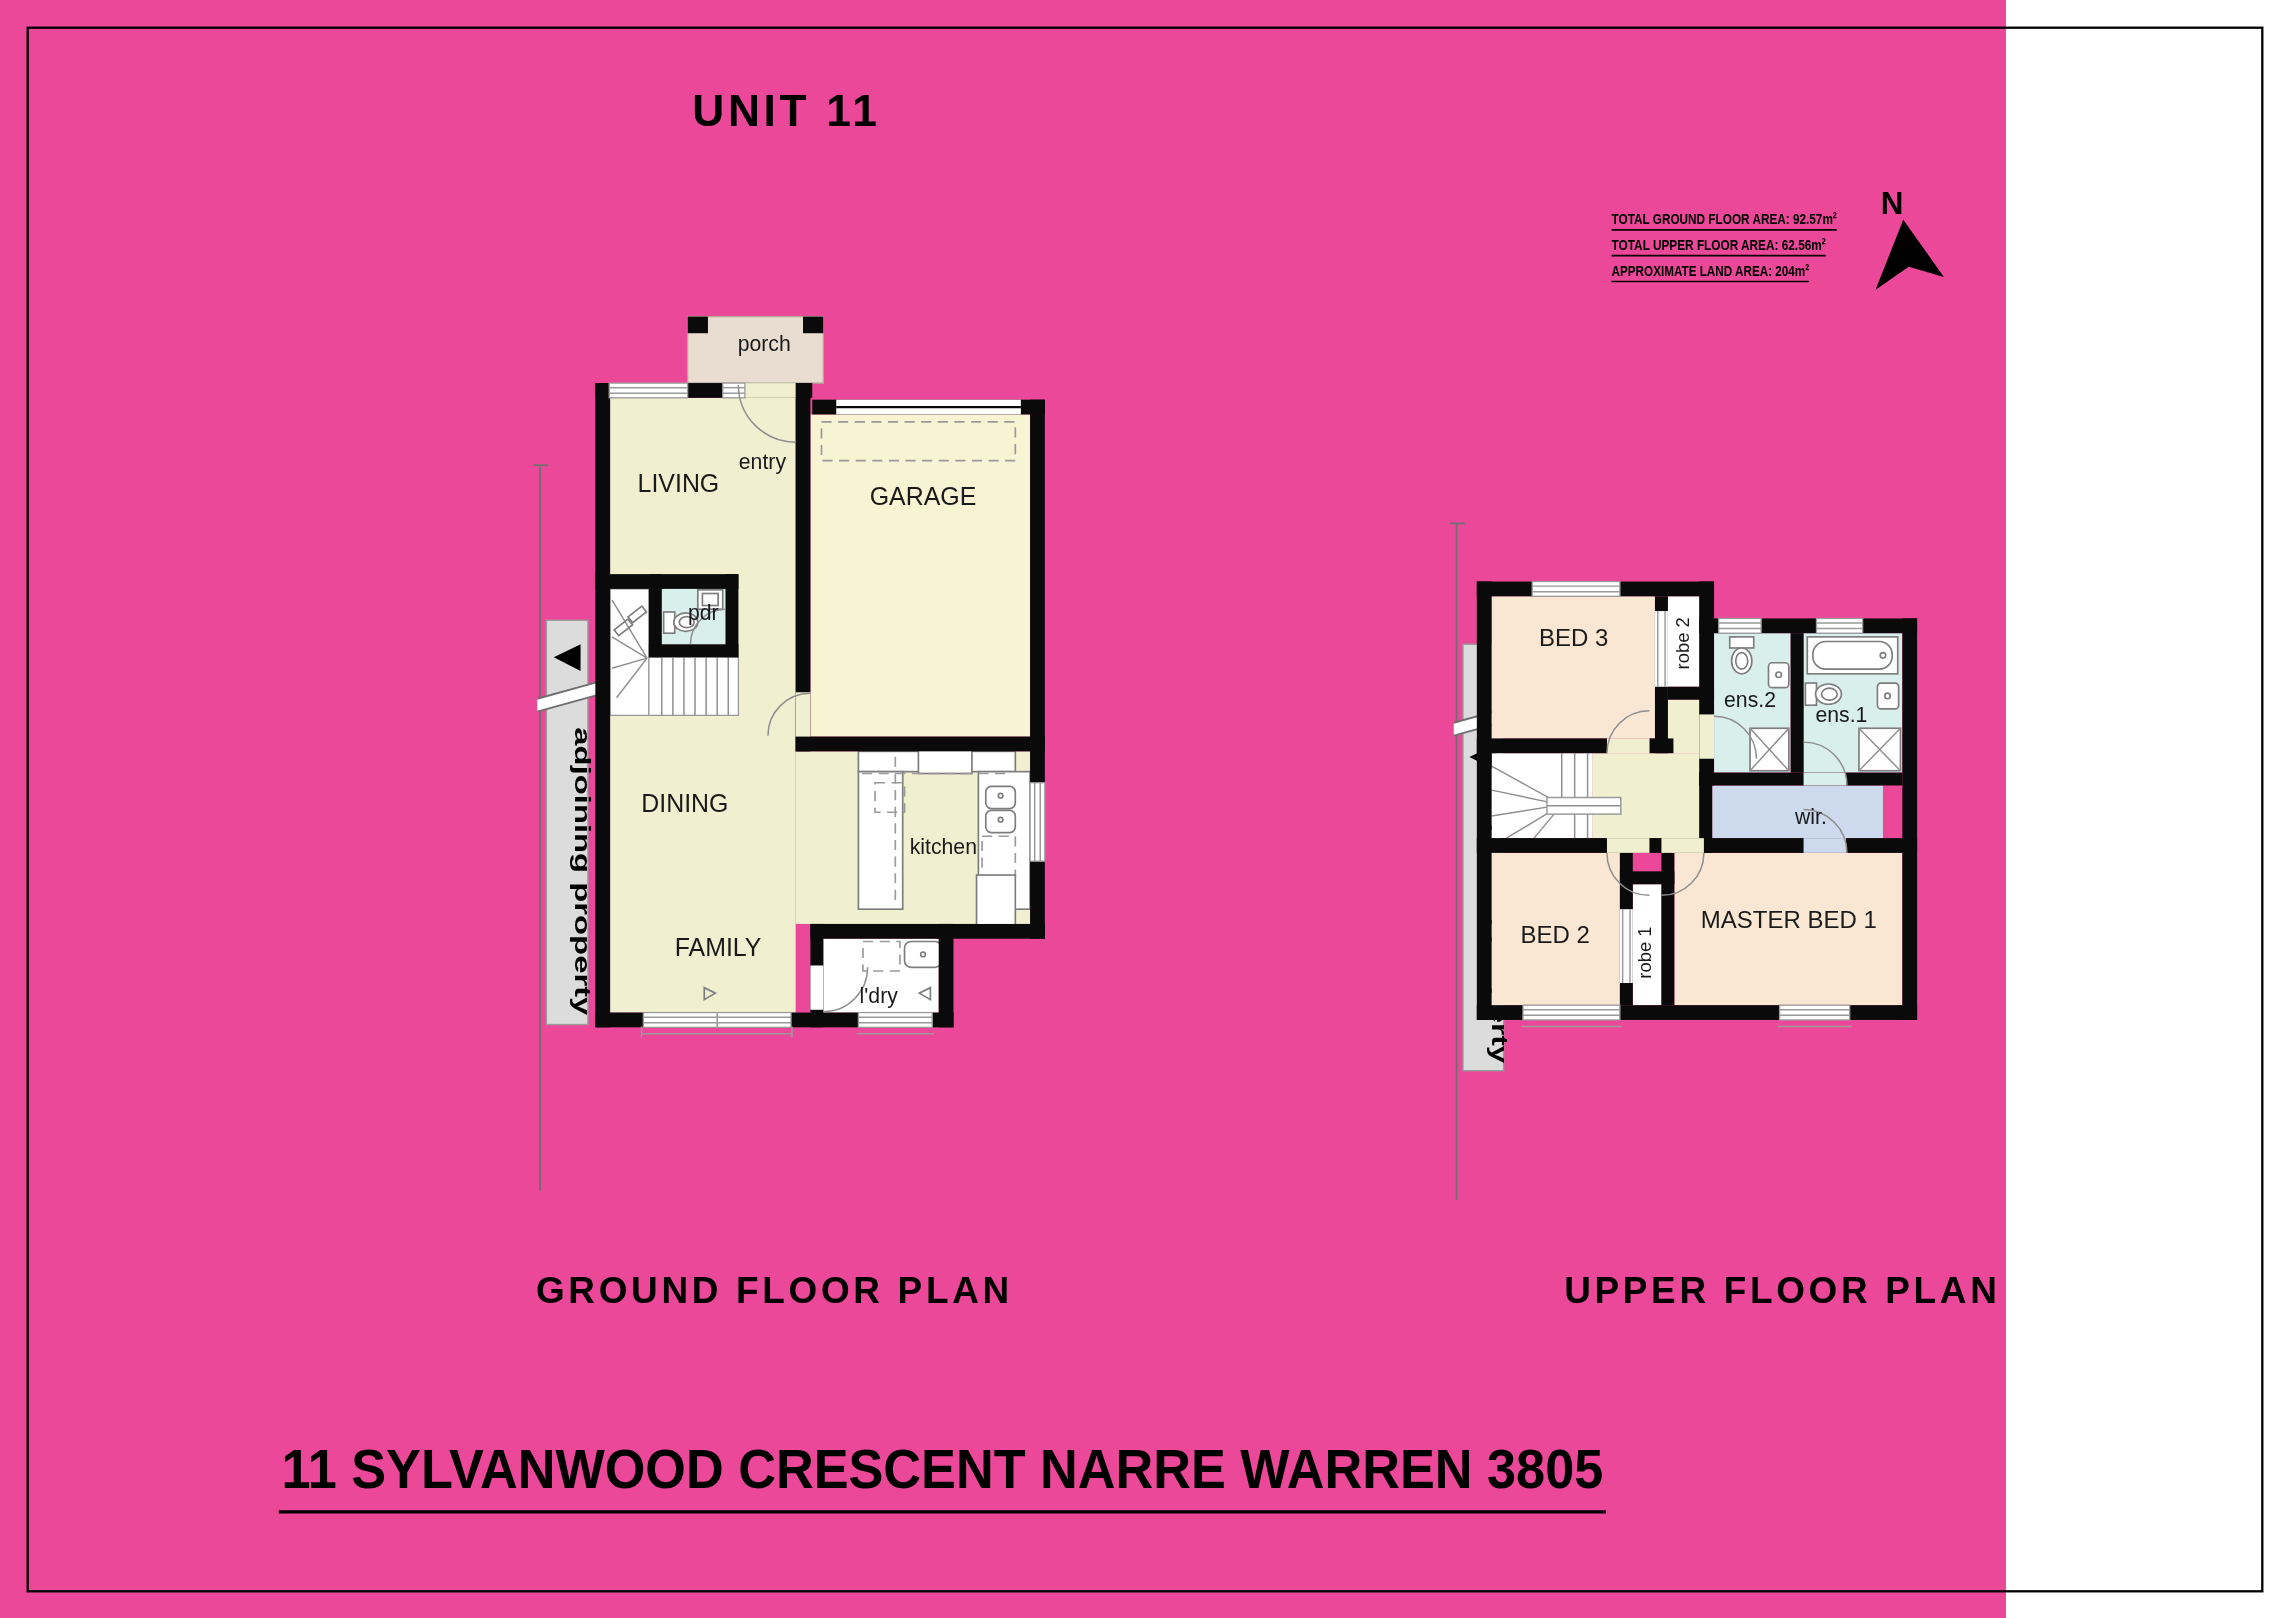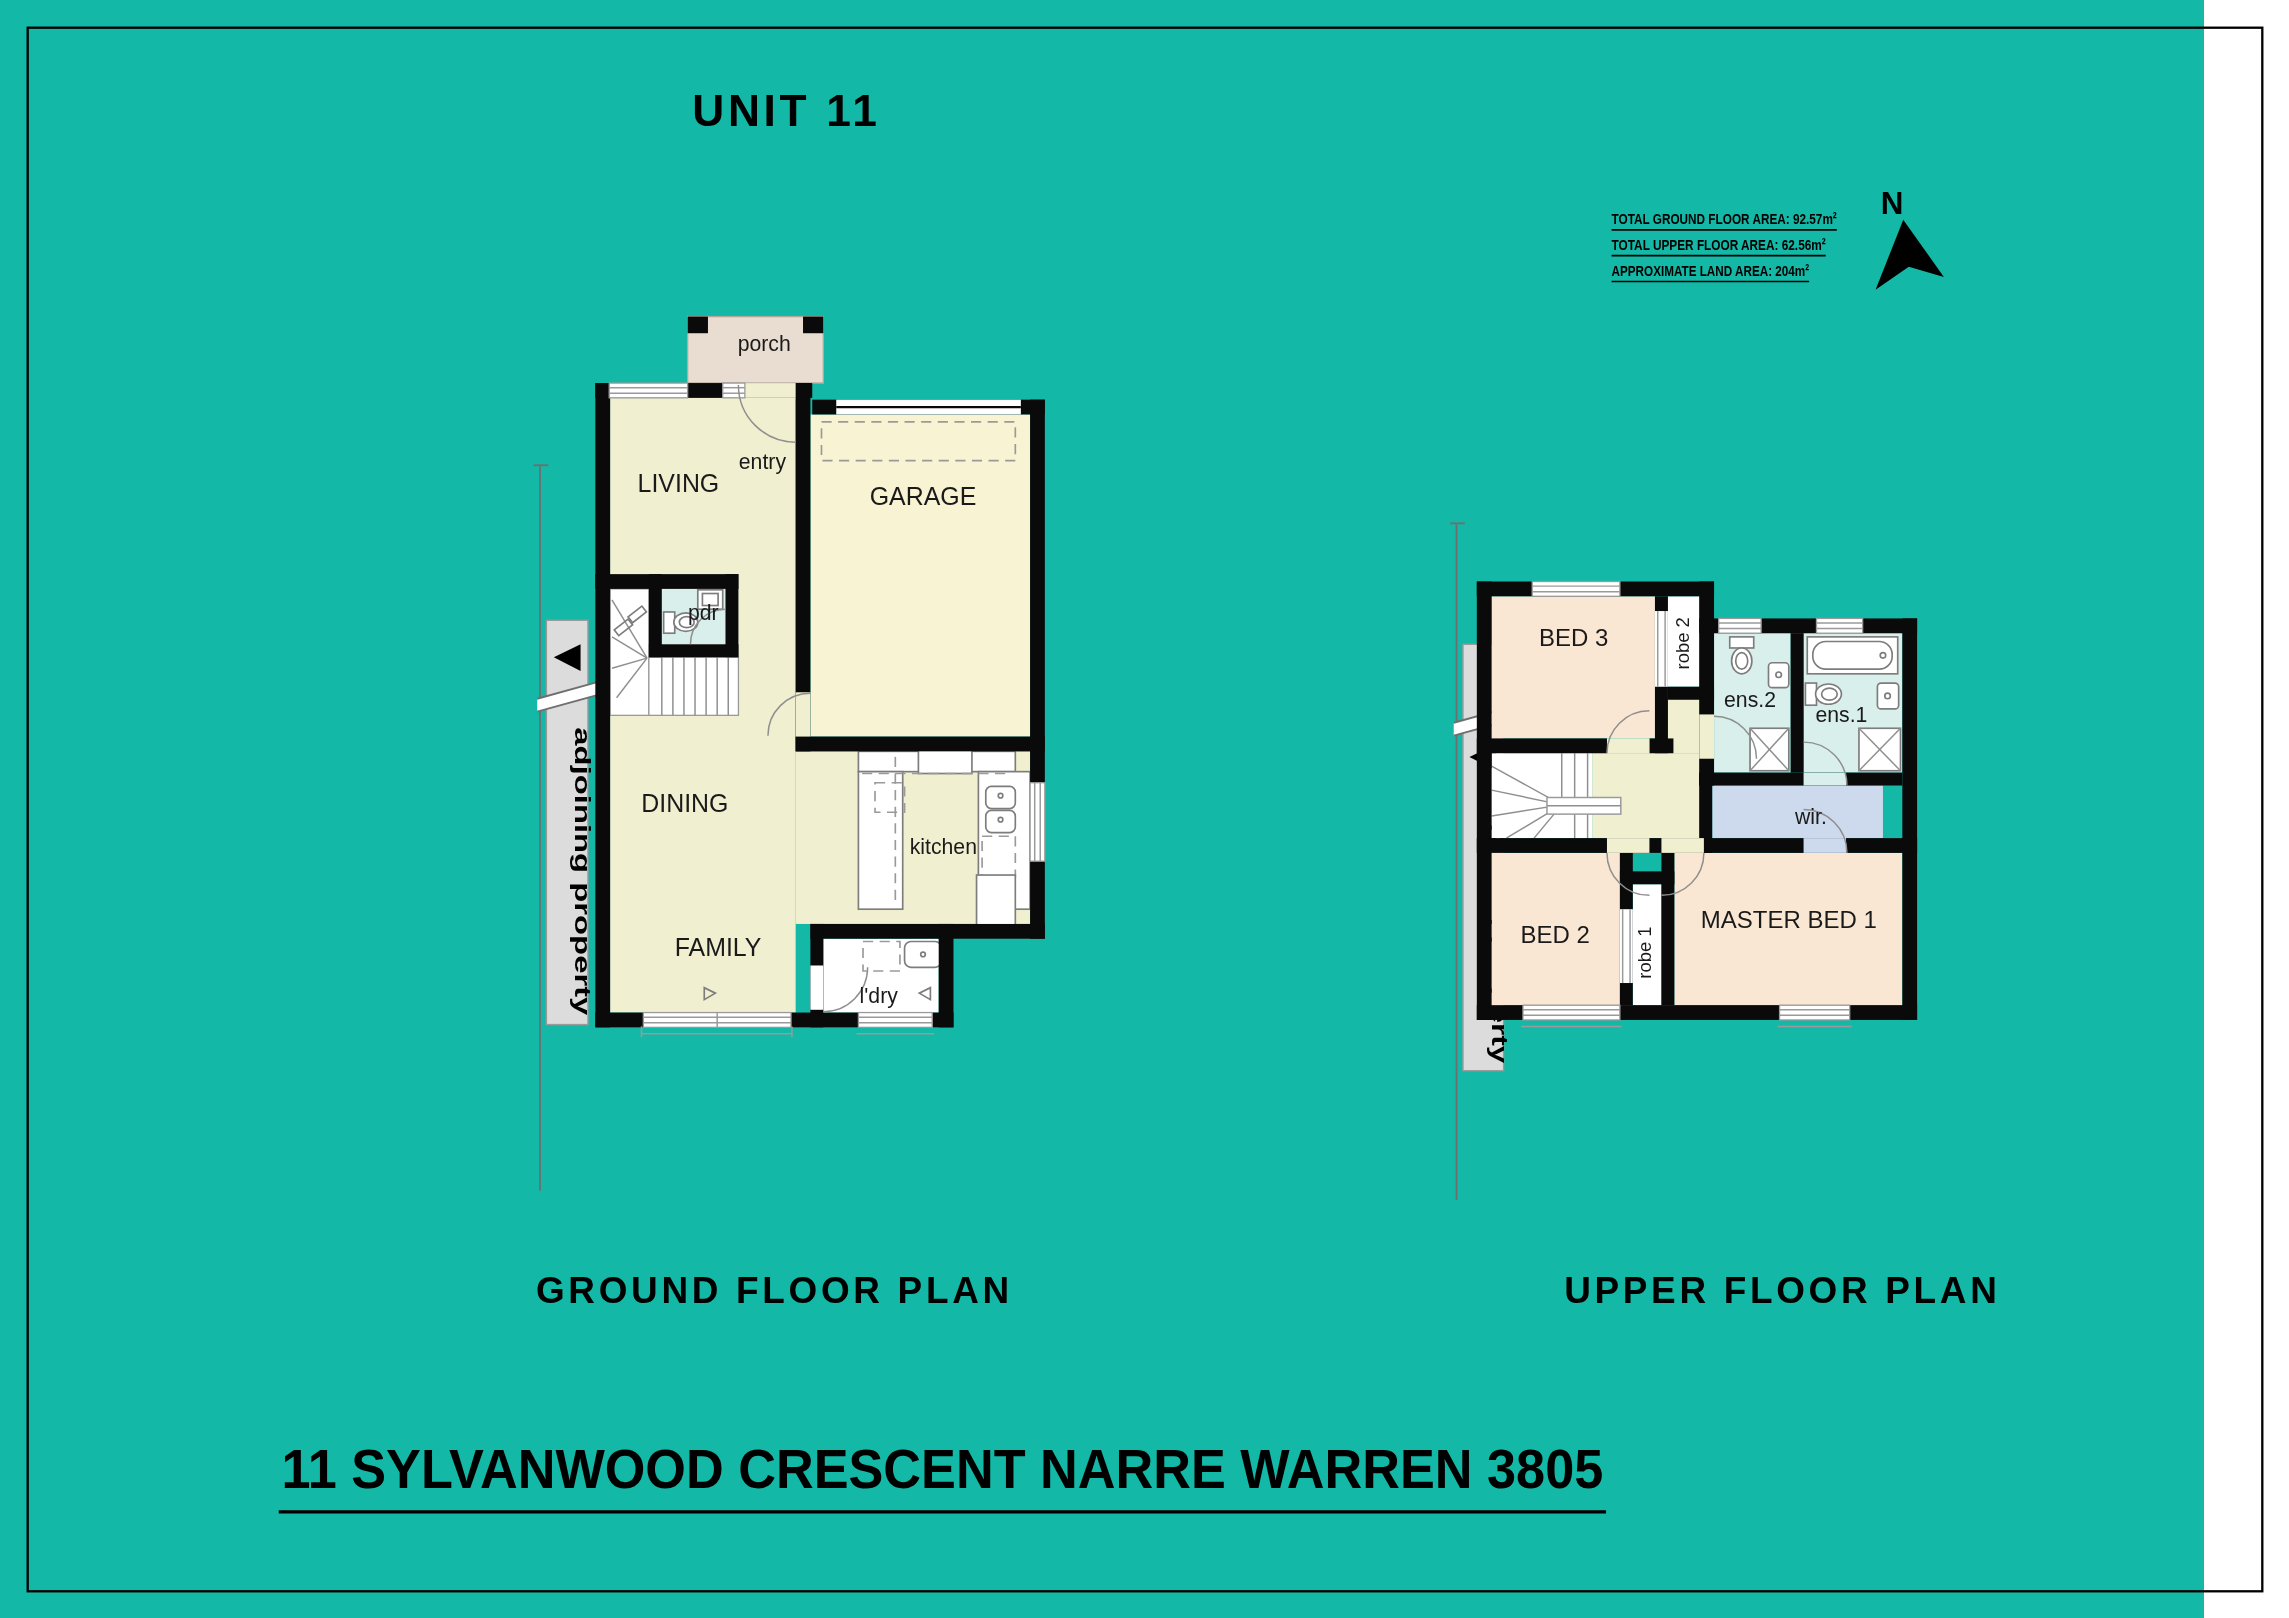--- a/index.html
+++ b/index.html
@@ -1,16 +1,16 @@
 <!DOCTYPE html>
 <html style="font-size:14.8px"><head>
 <meta charset="utf-8">
 <style>
   html,body{margin:0;padding:0;background:#fff;}
-  #sheet{position:relative;width:2204px;height:1619px;background:#14b8a6;font-family:"Liberation Sans",sans-serif;}
+  #sheet{position:relative;width:2006px;height:1619px;background:#ec4899;font-family:"Liberation Sans",sans-serif;}
   svg{position:absolute;left:0;top:0;}
   .w{fill:#0a0a0a;stroke:none;}
   .winline{stroke:#9a9a9a;stroke-width:1.6;}
   .thin{stroke:#8f8f8f;stroke-width:1.6;fill:none;}
   .fix{stroke:#7d7d7d;stroke-width:1.8;fill:#ffffff;}
   .fixn{stroke:#7d7d7d;stroke-width:1.8;fill:none;}
   .dash{stroke:#9a9a9a;stroke-width:1.8;fill:none;stroke-dasharray:11 7;}
   .arc{stroke:#8f8f8f;stroke-width:1.6;fill:none;}
   .lbl{fill:#1a1a1a;font-size:27px;}
   .lbl-s{fill:#1a1a1a;font-size:23px;}

